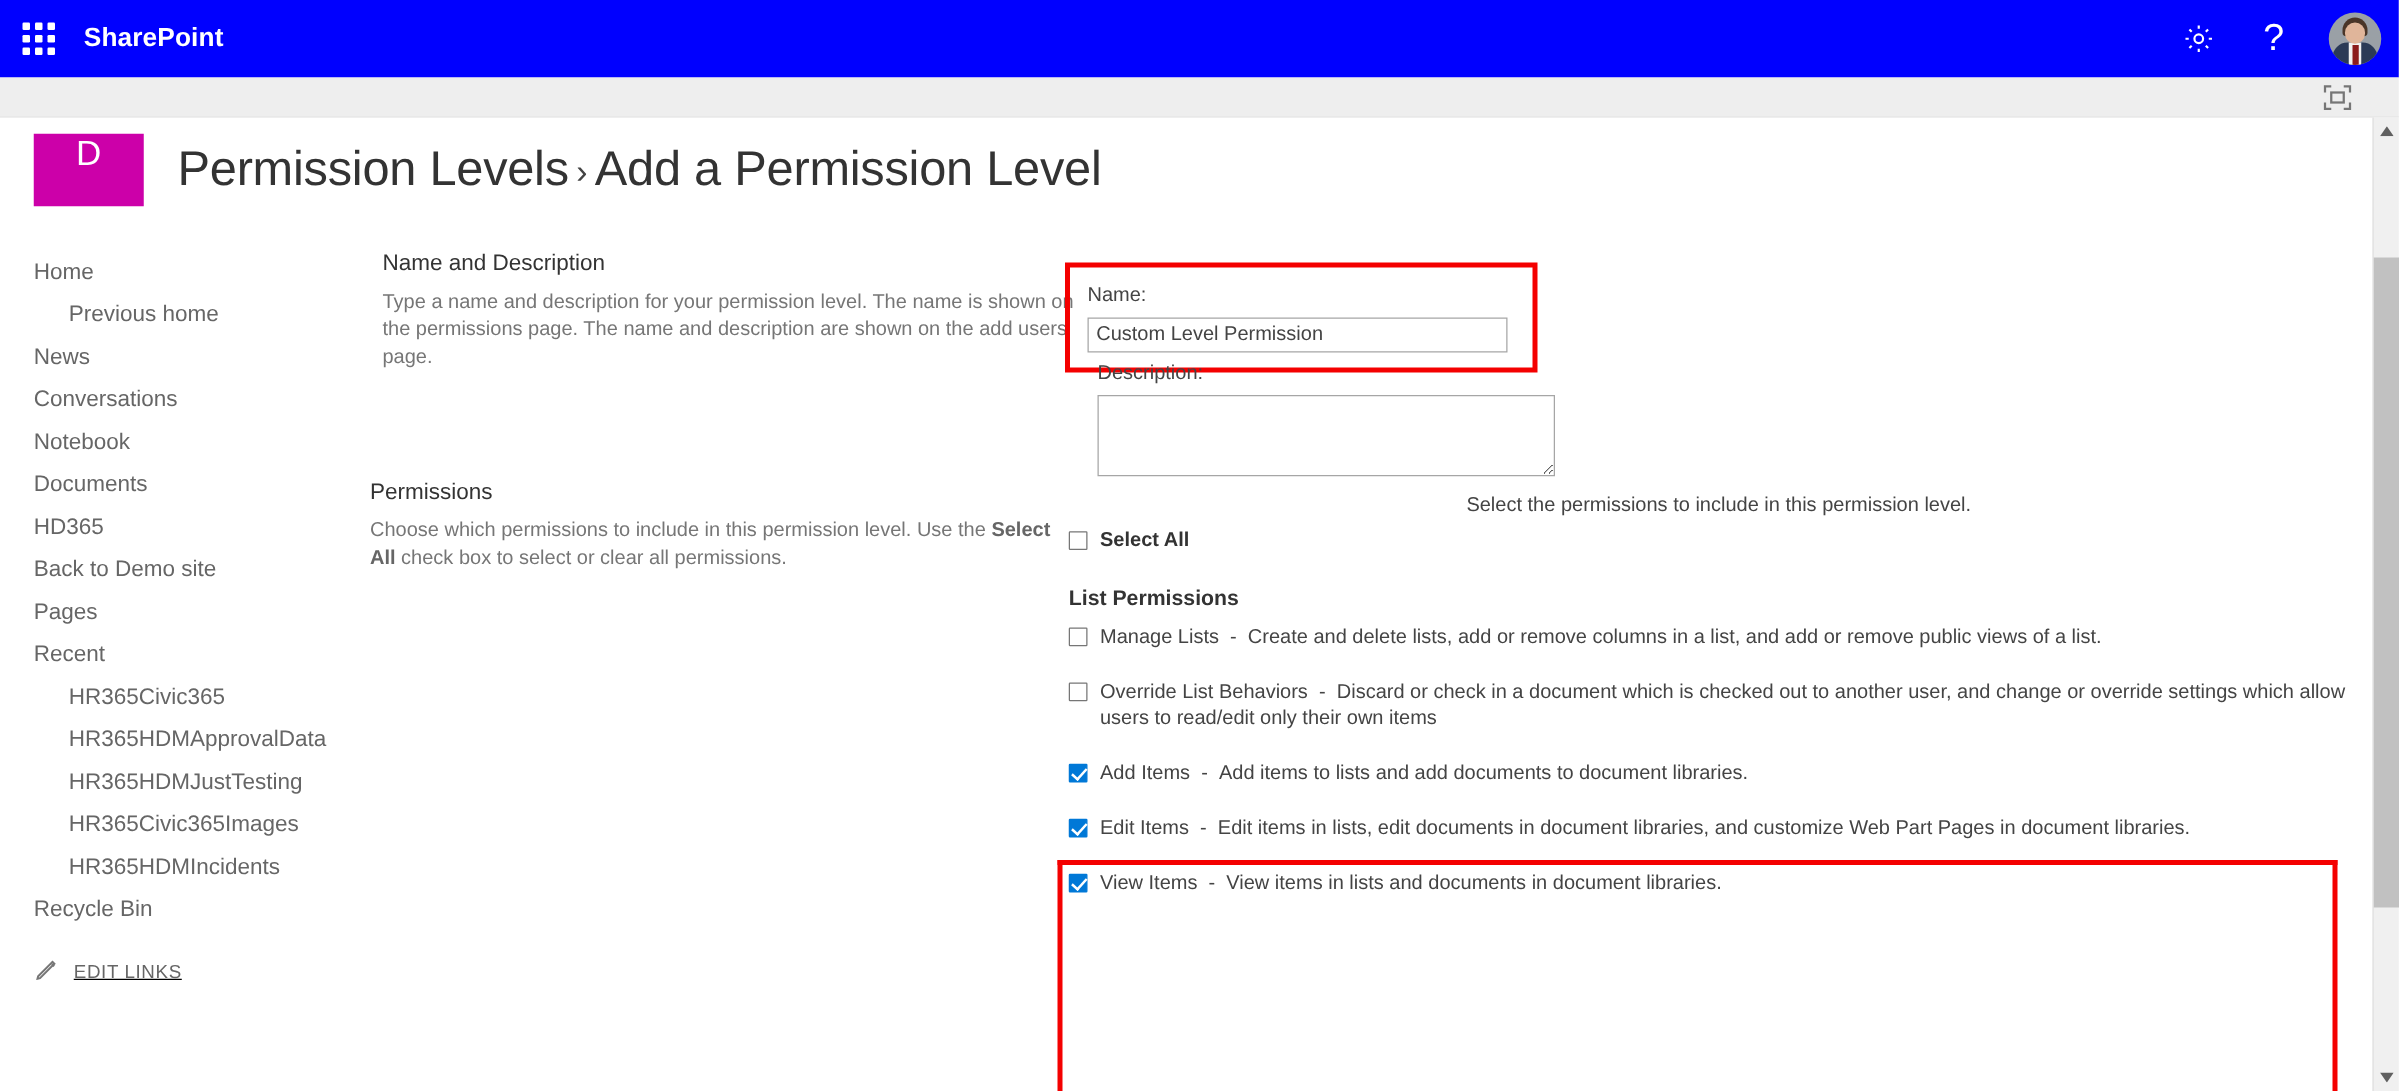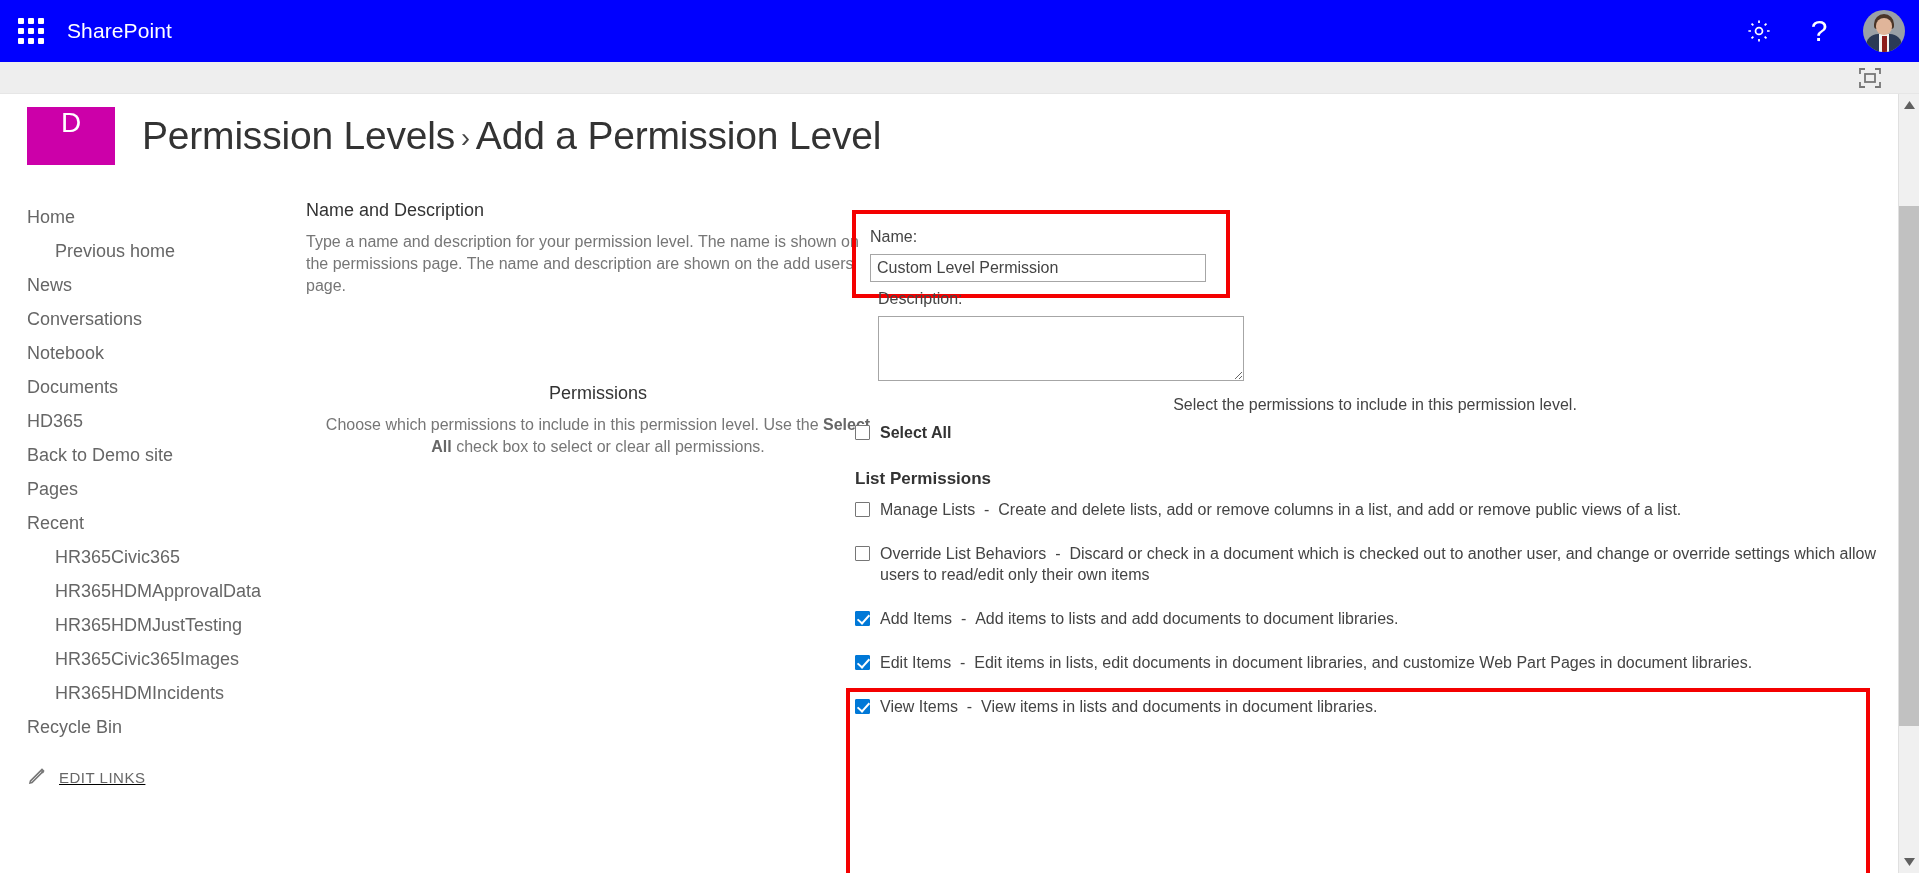--- a/index.html
+++ b/index.html
@@ -26,21 +26,21 @@
   .waffle-grid {
     display: grid;
     grid-template-columns: repeat(3, 6px);
     grid-template-rows: repeat(3, 6px);
     gap: 4px;
   }
   .waffle-grid i { display: block; width: 6px; height: 6px; background: #fff; border-radius: 1px; }
   .suite-brand {
     color: #ffffff;
     font-size: 21px;
-    font-weight: normal;
+    font-weight: bold;
     letter-spacing: 0.1px;
     margin-left: 5px;
     white-space: nowrap;
   }
   .suite-right {
     margin-left: auto;
     display: flex; align-items: center; height: 62px;
   }
   .suite-icon {
     width: 60px; height: 62px;
@@ -336,21 +336,21 @@
       <input class="text-input" type="text" value="Custom Level Permission" style="">
     </div>
 
     <div class="desc-block">
       <div class="field-label">Description:</div>
       <textarea class="text-area" style=""></textarea>
     </div>
   </div>
 
   <div class="section" style="margin-top:0;">
-    <div class="sec-left" style="left:318px; top:183px;text-align:center;">
+    <div class="sec-left" style="left:296px; top:183px;">
       <div class="sec-title">Permissions</div>
       <div class="sec-desc">
         <span>Choose which permissions to include in this permission level.  Use the </span><b>Select All</b><span> check box to select or clear all permissions.</span>
       </div>
     </div>
 
     <div class="perm-right" style="top:196px;">
       <div class="perm-intro">Select the permissions to include in this permission level.</div>
 
       <div class="cb-row select-all-row">

